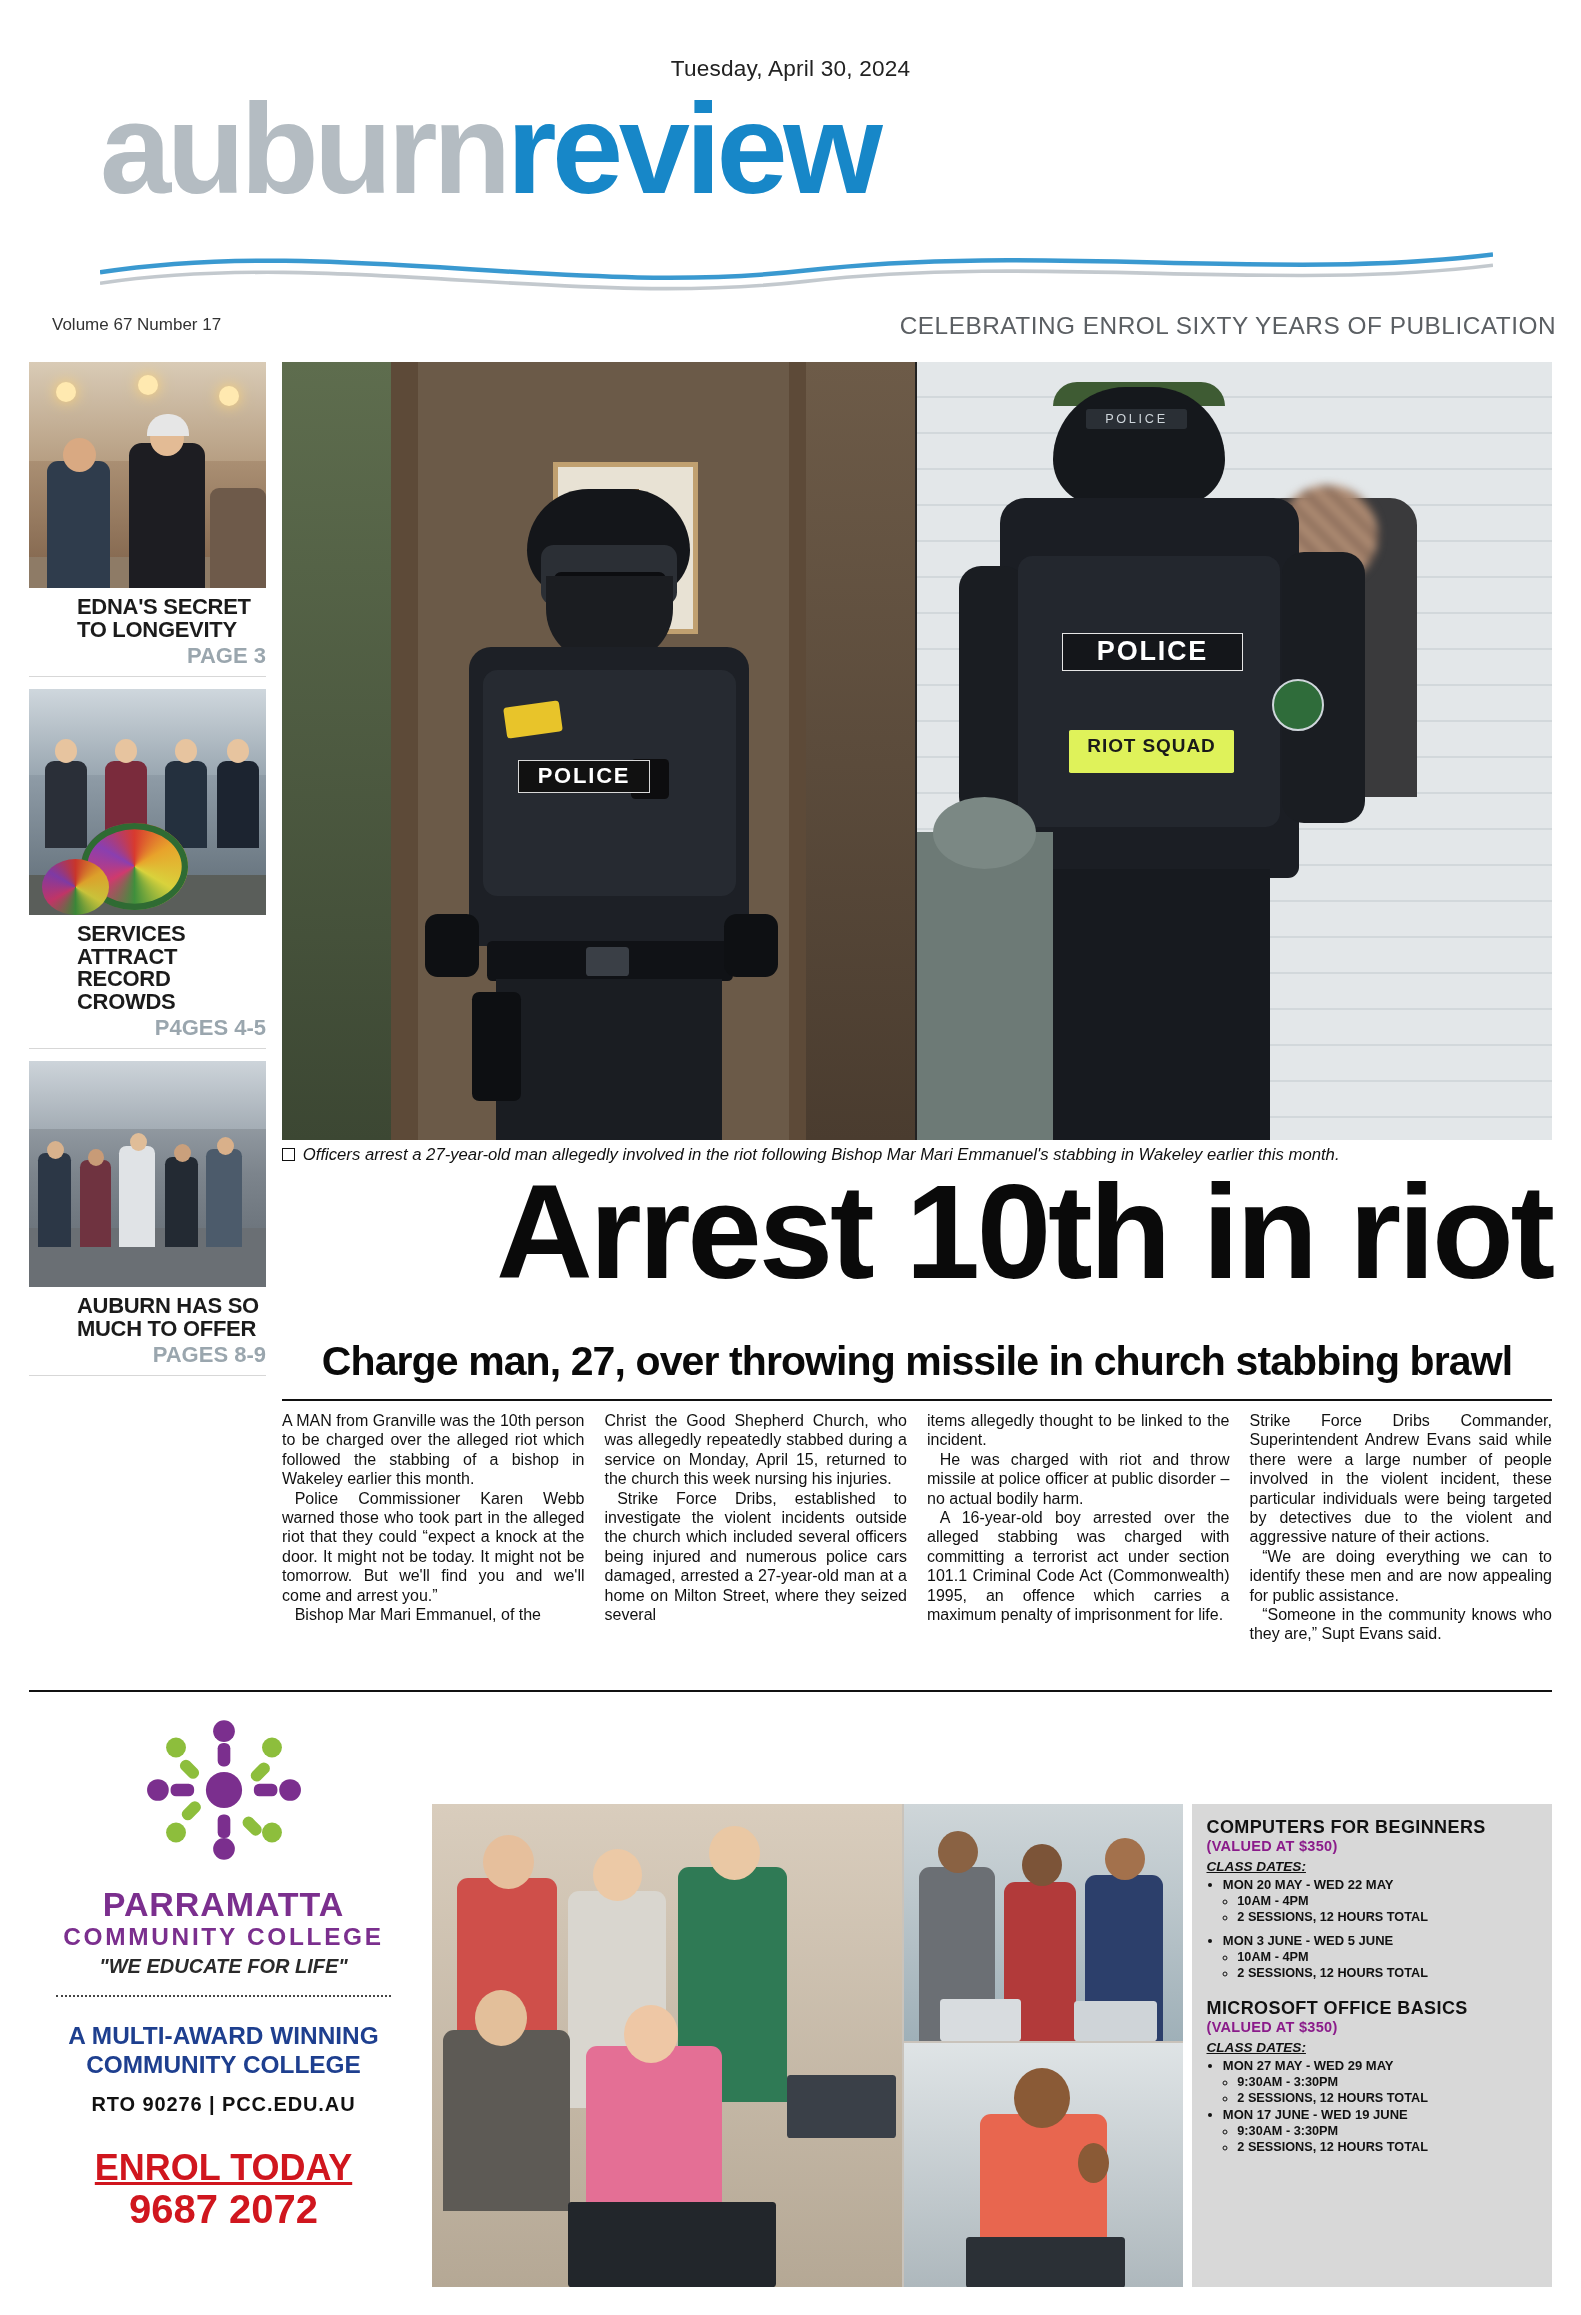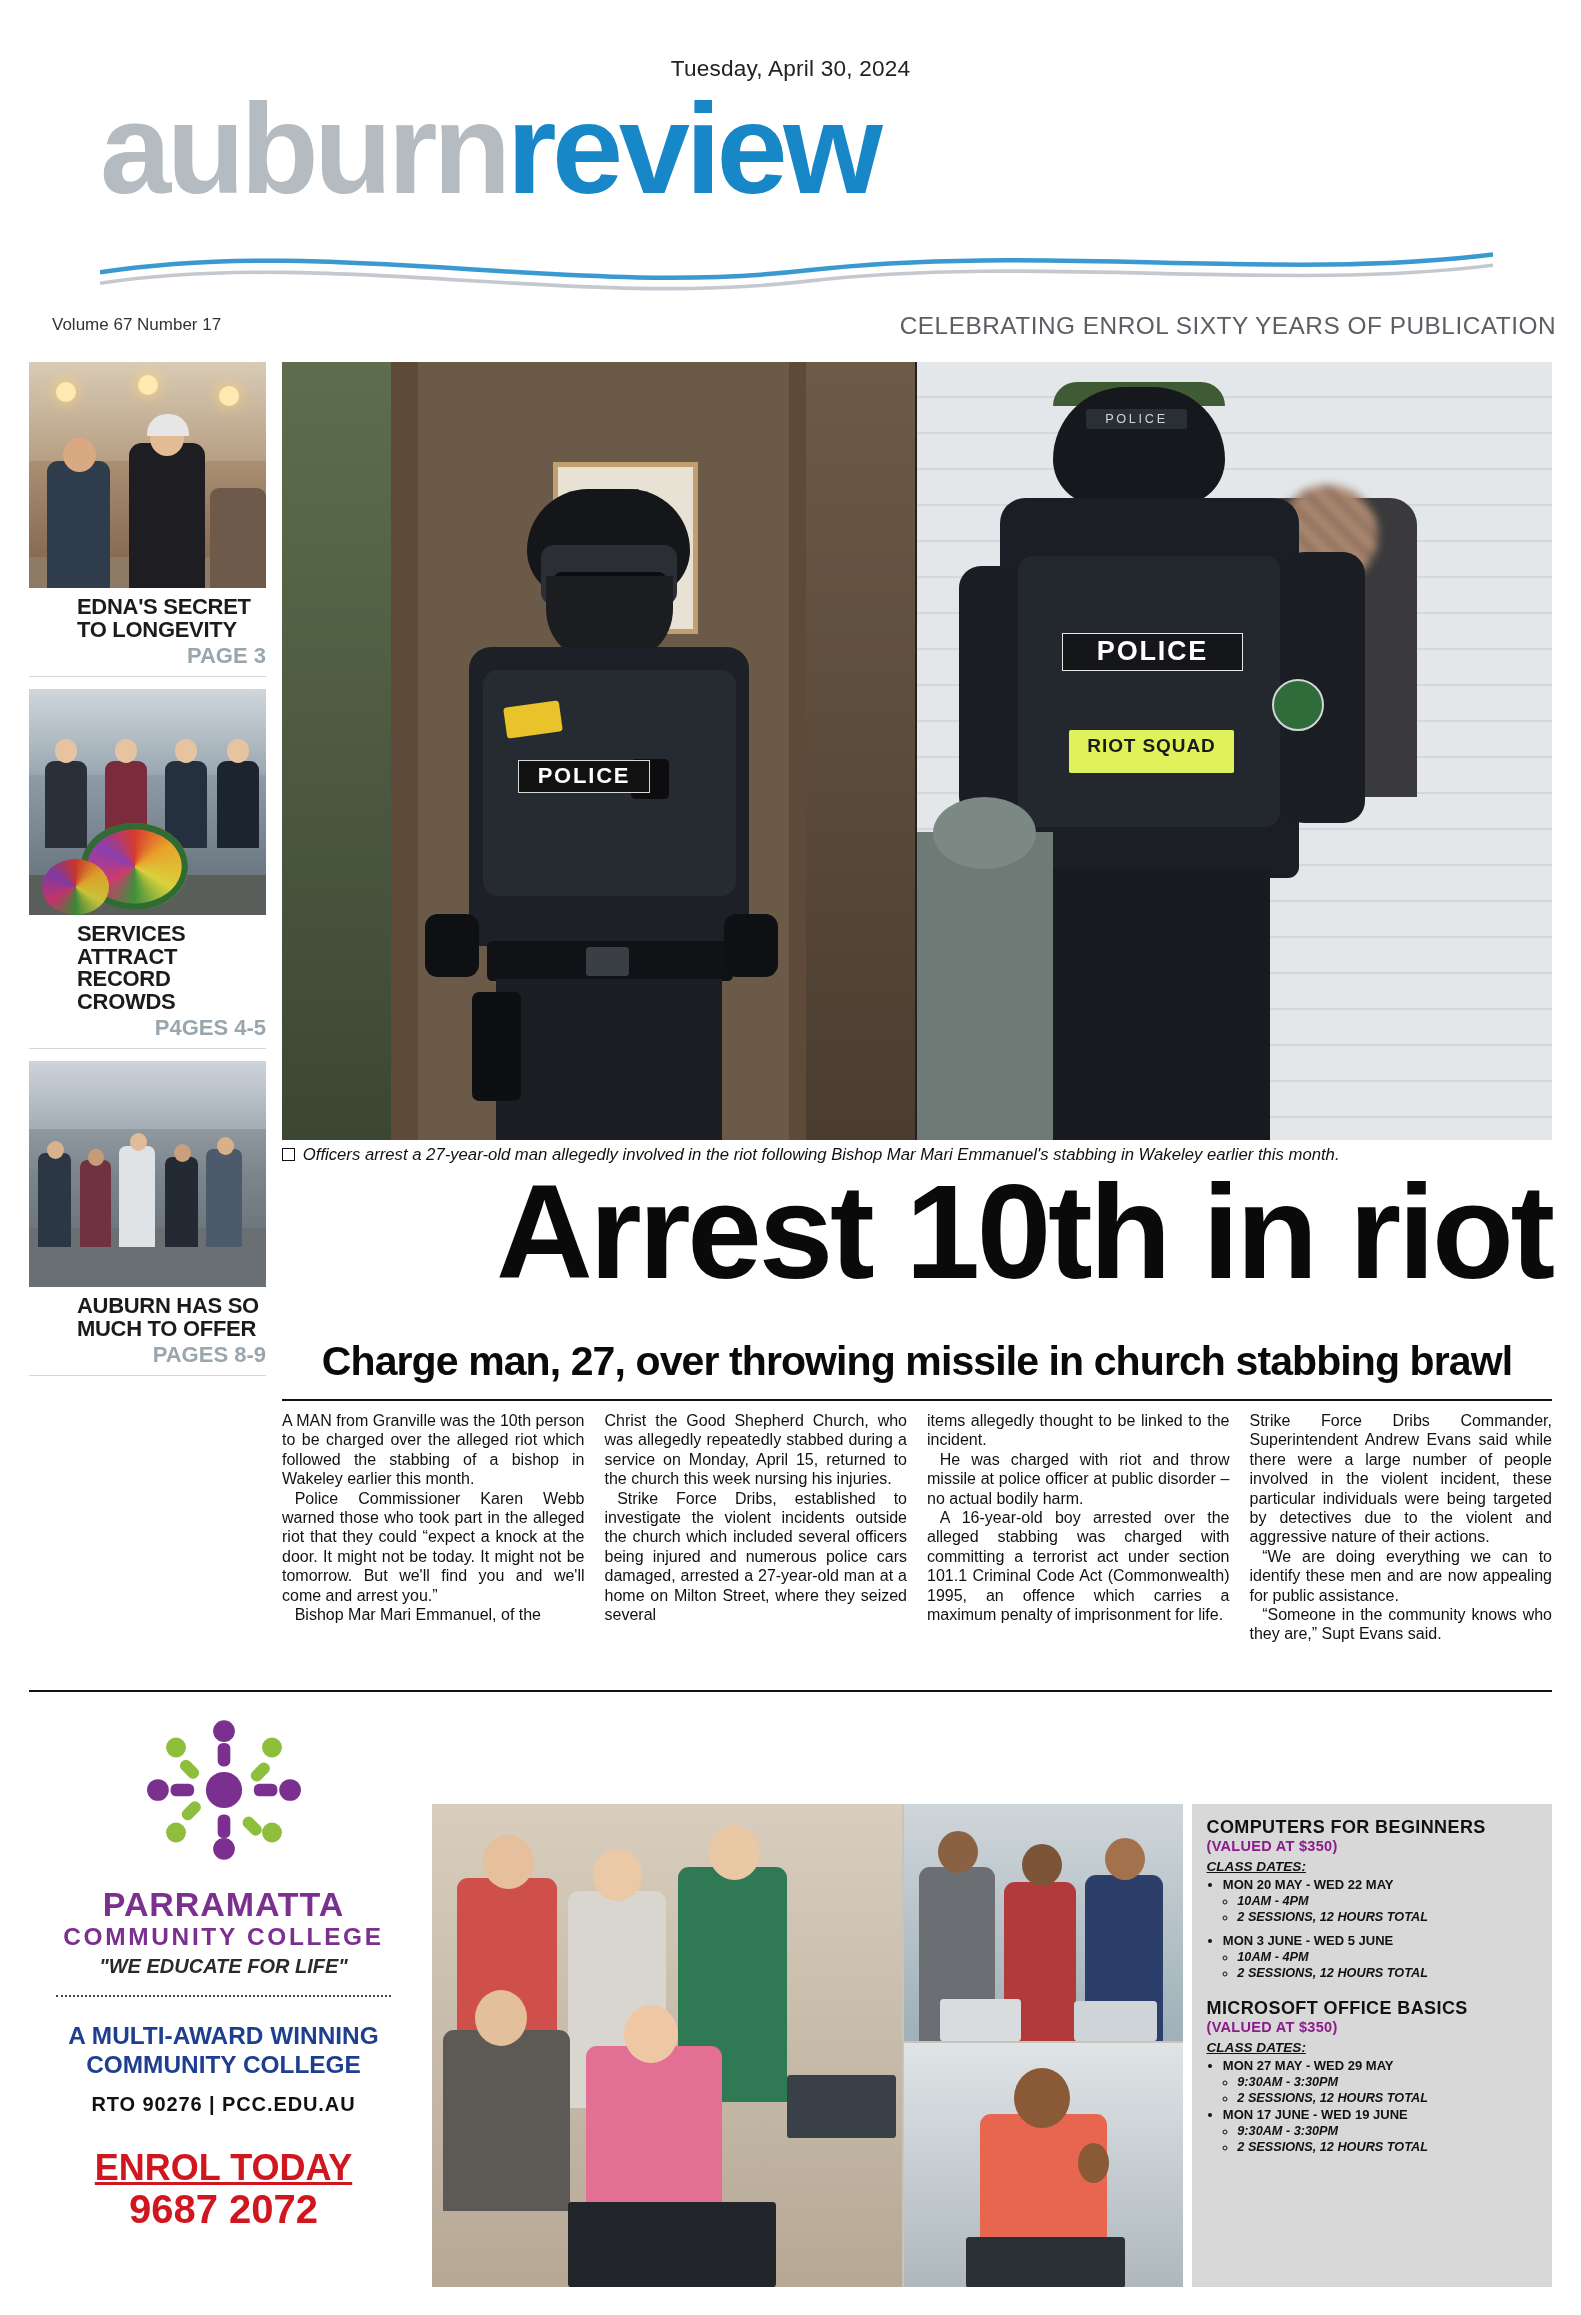--- a/index.html
+++ b/index.html
@@ -212,21 +212,21 @@
   .pgp { position:absolute; border-radius:11px 11px 0 0; }
   .pgh { position:absolute; border-radius:50%; }
   .laptop { position:absolute; background:#22262b; border-radius:3.6px; }
 
   .courses { position:absolute; left:760px; top:100px; width:360px; height:483px; background:#d8d8d8; padding:12.7px 14.5px; }
   .c-title { font-weight:bold; font-size:18px; color:#111; letter-spacing:0.4px; }
   .c-valued { font-weight:bold; font-size:14.5px; color:#8a1b8a; letter-spacing:0.3px; margin-bottom:5.4px; }
   .c-dates { font-style:italic; font-weight:bold; font-size:13.6px; text-decoration:underline; color:#111; margin:3.6px 0 2.7px; }
   .c-ul { margin:0 0 7.2px 16.3px; padding:0; }
   .c-ul li { font-size:13px; font-weight:bold; line-height:16.3px; color:#111; list-style:disc; }
-  .c-ul li ul { margin:0 0 0 14.5px; padding:0;font-style:italic; }
+  .c-ul li ul { margin:0 0 0 14.5px; padding:0; }
   .c-ul li ul li { list-style:circle; font-weight:bold; font-size:12.7px; }
   .c-gap { height:9px; }
 </style>
 </head>
 <body>
 
 <div class="page">
 
   <div class="masthead">
     <div class="issue-date">Tuesday, April 30, 2024</div>

